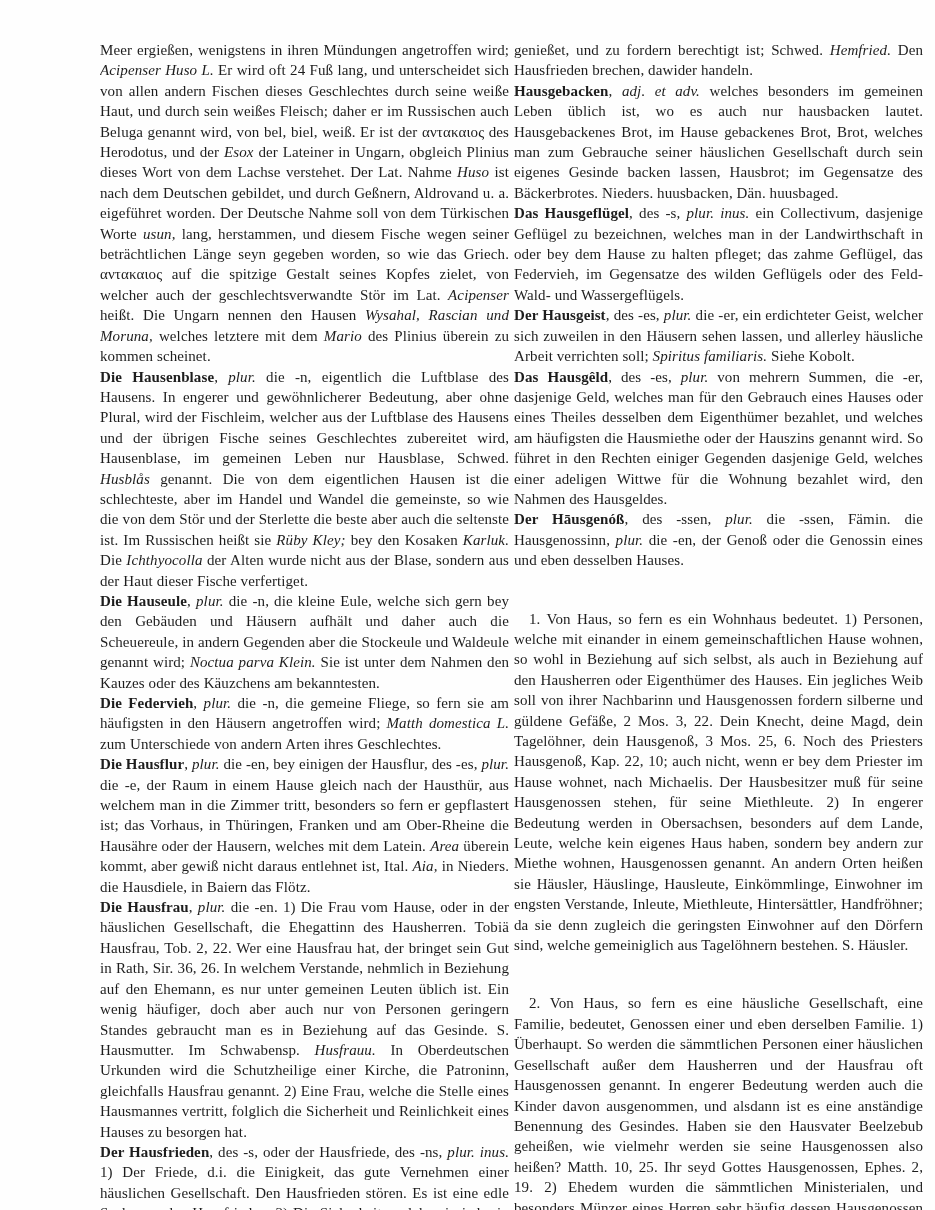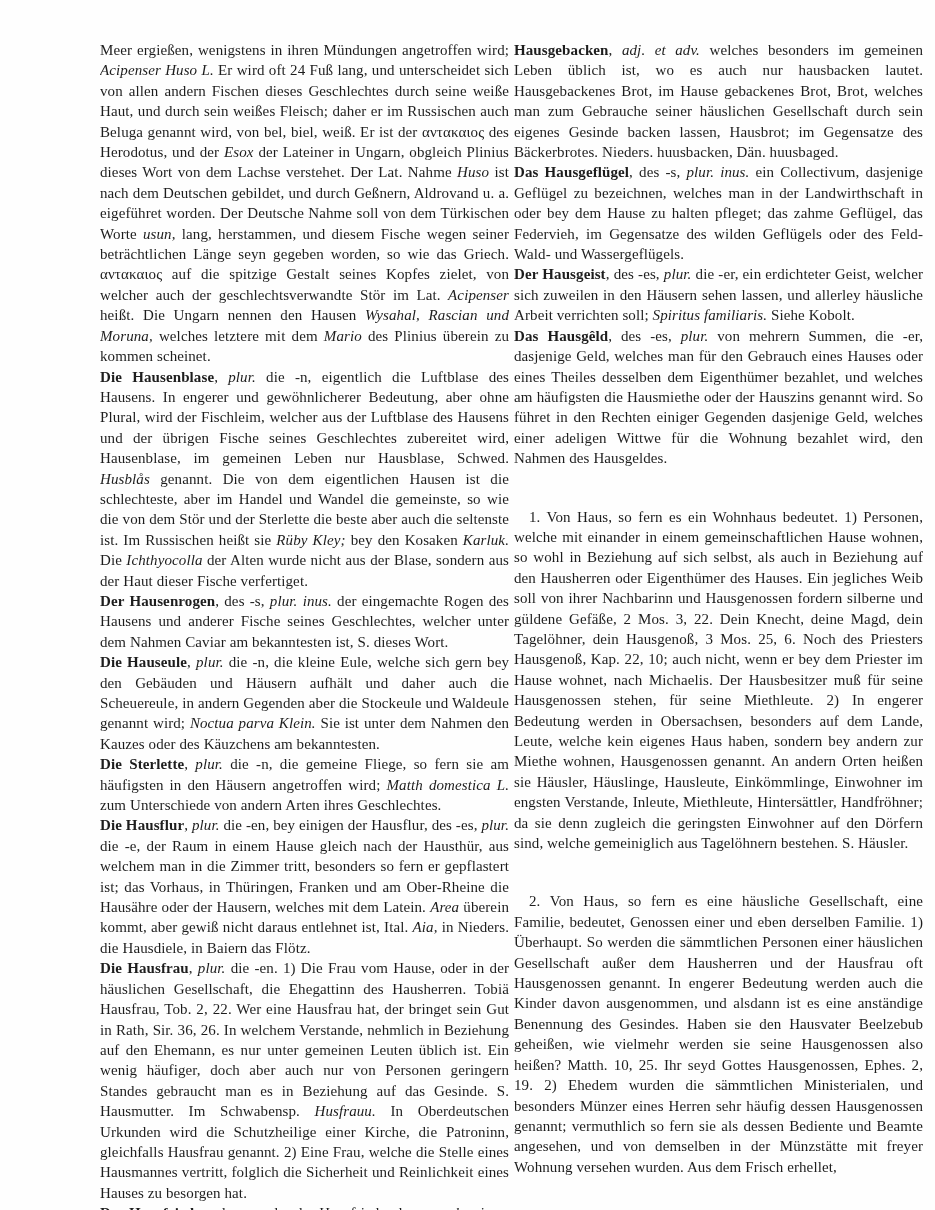--- a/index.html
+++ b/index.html
@@ -43,29 +43,30 @@
     margin-top: 45px;
   }
 </style>
 </head>
 <body>
 
 <div class="page">
   <div class="column left">
       <p class="para"><span class="run-normal">Meer ergießen, wenigstens in ihren Mündungen angetroffen wird; </span><span class="run-italic">Acipenser Huso L.</span><span class="run-normal"> Er wird oft 24 Fuß lang, und unterscheidet sich von allen andern Fischen dieses Geschlechtes durch seine weiße Haut, und durch sein weißes Fleisch; daher er im Russischen auch Beluga genannt wird, von bel, biel, weiß. Er ist der αντακαιος des Herodotus, und der </span><span class="run-italic">Esox</span><span class="run-normal"> der Lateiner in Ungarn, obgleich Plinius dieses Wort von dem Lachse verstehet. Der Lat. Nahme </span><span class="run-italic">Huso</span><span class="run-normal"> ist nach dem Deutschen gebildet, und durch Geßnern, Aldrovand u. a. eigeführet worden. Der Deutsche Nahme soll von dem Türkischen Worte </span><span class="run-italic">usun,</span><span class="run-normal"> lang, herstammen, und diesem Fische wegen seiner beträchtlichen Länge seyn gegeben worden, so wie das Griech. αντακαιος auf die spitzige Gestalt seines Kopfes zielet, von welcher auch der geschlechtsverwandte Stör im Lat. </span><span class="run-italic">Acipenser</span><span class="run-normal"> heißt. Die Ungarn nennen den Hausen </span><span class="run-italic">Wysahal, Rascian und Moruna,</span><span class="run-normal"> welches letztere mit dem </span><span class="run-italic">Mario</span><span class="run-normal"> des Plinius überein zu kommen scheinet.</span></p>
       <p class="para"><span class="run-bold">Die Hausenblase</span><span class="run-normal">, </span><span class="run-italic">plur.</span><span class="run-normal"> die -n, eigentlich die Luftblase des Hausens. In engerer und gewöhnlicherer Bedeutung, aber ohne Plural, wird der Fischleim, welcher aus der Luftblase des Hausens und der übrigen Fische seines Geschlechtes zubereitet wird, Hausenblase, im gemeinen Leben nur Hausblase, Schwed. </span><span class="run-italic">Husblås</span><span class="run-normal"> genannt. Die von dem eigentlichen Hausen ist die schlechteste, aber im Handel und Wandel die gemeinste, so wie die von dem Stör und der Sterlette die beste aber auch die seltenste ist. Im Russischen heißt sie </span><span class="run-italic">Rüby Kley;</span><span class="run-normal"> bey den Kosaken </span><span class="run-italic">Karluk.</span><span class="run-normal"> Die </span><span class="run-italic">Ichthyocolla</span><span class="run-normal"> der Alten wurde nicht aus der Blase, sondern aus der Haut dieser Fische verfertiget.</span></p>
-      <p class="para"><span class="run-bold">Der Hausenrogen</span><span class="run-normal">, des -s, </span><span class="run-italic">plur. inus.</span><span class="run-normal"> der eingemachte Rogen des Hausens und anderer Fische seines Geschlechtes, welcher unter dem Nahmen Caviar am bekanntesten ist, S. dieses Wort.</span></p>
       <p class="para"><span class="run-bold">Die Hauseule</span><span class="run-normal">, </span><span class="run-italic">plur.</span><span class="run-normal"> die -n, die kleine Eule, welche sich gern bey den Gebäuden und Häusern aufhält und daher auch die Scheuereule, in andern Gegenden aber die Stockeule und Waldeule genannt wird; </span><span class="run-italic">Noctua parva Klein.</span><span class="run-normal"> Sie ist unter dem Nahmen den Kauzes oder des Käuzchens am bekanntesten.</span></p>
-      <p class="para"><span class="run-bold">Die Sterlette</span><span class="run-normal">, </span><span class="run-italic">plur.</span><span class="run-normal"> die -n, die gemeine Fliege, so fern sie am häufigsten in den Häusern angetroffen wird; </span><span class="run-italic">Matth domestica L.</span><span class="run-normal"> zum Unterschiede von andern Arten ihres Geschlechtes.</span></p>
+      <p class="para"><span class="run-bold">Die Federvieh</span><span class="run-normal">, </span><span class="run-italic">plur.</span><span class="run-normal"> die -n, die gemeine Fliege, so fern sie am häufigsten in den Häusern angetroffen wird; </span><span class="run-italic">Matth domestica L.</span><span class="run-normal"> zum Unterschiede von andern Arten ihres Geschlechtes.</span></p>
       <p class="para"><span class="run-bold">Die Hausflur</span><span class="run-normal">, </span><span class="run-italic">plur.</span><span class="run-normal"> die -en, bey einigen der Hausflur, des -es, </span><span class="run-italic">plur.</span><span class="run-normal"> die -e, der Raum in einem Hause gleich nach der Hausthür, aus welchem man in die Zimmer tritt, besonders so fern er gepflastert ist; das Vorhaus, in Thüringen, Franken und am Ober-Rheine die Hausähre oder der Hausern, welches mit dem Latein. </span><span class="run-italic">Area</span><span class="run-normal"> überein kommt, aber gewiß nicht daraus entlehnet ist, Ital. </span><span class="run-italic">Aia,</span><span class="run-normal"> in Nieders. die Hausdiele, in Baiern das Flötz.</span></p>
       <p class="para"><span class="run-bold">Die Hausfrau</span><span class="run-normal">, </span><span class="run-italic">plur.</span><span class="run-normal"> die -en. 1) Die Frau vom Hause, oder in der häuslichen Gesellschaft, die Ehegattinn des Hausherren. Tobiä Hausfrau, Tob. 2, 22. Wer eine Hausfrau hat, der bringet sein Gut in Rath, Sir. 36, 26. In welchem Verstande, nehmlich in Beziehung auf den Ehemann, es nur unter gemeinen Leuten üblich ist. Ein wenig häufiger, doch aber auch nur von Personen geringern Standes gebraucht man es in Beziehung auf das Gesinde. S. Hausmutter. Im Schwabensp. </span><span class="run-italic">Husfrauu.</span><span class="run-normal"> In Oberdeutschen Urkunden wird die Schutzheilige einer Kirche, die Patroninn, gleichfalls Hausfrau genannt. 2) Eine Frau, welche die Stelle eines Hausmannes vertritt, folglich die Sicherheit und Reinlichkeit eines Hauses zu besorgen hat.</span></p>
       <p class="para"><span class="run-bold">Der Hausfrieden</span><span class="run-normal">, des -s, oder der Hausfriede, des -ns, </span><span class="run-italic">plur. inus.</span><span class="run-normal"> 1) Der Friede, d.i. die Einigkeit, das gute Vernehmen einer häuslichen Gesellschaft. Den Hausfrieden stören. Es ist eine edle Sache um den Hausfrieden. 2) Die Sicherheit, welche ein jeder in seiner Wohnung vor den Gewaltthätigkeiten anderer</span></p>
     </div>
   <div class="column right">
+      <p class="para"><span class="run-normal">genießet, und zu fordern berechtigt ist; Schwed. </span><span class="run-italic">Hemfried.</span><span class="run-normal"> Den Hausfrieden brechen, dawider handeln.</span></p>
       <p class="para"><span class="run-bold">Hausgebacken</span><span class="run-normal">, </span><span class="run-italic">adj. et adv.</span><span class="run-normal"> welches besonders im gemeinen Leben üblich ist, wo es auch nur hausbacken lautet. Hausgebackenes Brot, im Hause gebackenes Brot, Brot, welches man zum Gebrauche seiner häuslichen Gesellschaft durch sein eigenes Gesinde backen lassen, Hausbrot; im Gegensatze des Bäckerbrotes. Nieders. huusbacken, Dän. huusbaged.</span></p>
       <p class="para"><span class="run-bold">Das Hausgeflügel</span><span class="run-normal">, des -s, </span><span class="run-italic">plur. inus.</span><span class="run-normal"> ein Collectivum, dasjenige Geflügel zu bezeichnen, welches man in der Landwirthschaft in oder bey dem Hause zu halten pfleget; das zahme Geflügel, das Federvieh, im Gegensatze des wilden Geflügels oder des Feld- Wald- und Wassergeflügels.</span></p>
       <p class="para"><span class="run-bold">Der Hausgeist</span><span class="run-normal">, des -es, </span><span class="run-italic">plur.</span><span class="run-normal"> die -er, ein erdichteter Geist, welcher sich zuweilen in den Häusern sehen lassen, und allerley häusliche Arbeit verrichten soll; </span><span class="run-italic">Spiritus familiaris.</span><span class="run-normal"> Siehe Kobolt.</span></p>
       <p class="para"><span class="run-bold">Das Hausgêld</span><span class="run-normal">, des -es, </span><span class="run-italic">plur.</span><span class="run-normal"> von mehrern Summen, die -er, dasjenige Geld, welches man für den Gebrauch eines Hauses oder eines Theiles desselben dem Eigenthümer bezahlet, und welches am häufigsten die Hausmiethe oder der Hauszins genannt wird. So führet in den Rechten einiger Gegenden dasjenige Geld, welches einer adeligen Wittwe für die Wohnung bezahlet wird, den Nahmen des Hausgeldes.</span></p>
+      <p class="para"><span class="run-bold">Der Hāusgenóß</span><span class="run-normal">, des -ssen, </span><span class="run-italic">plur.</span><span class="run-normal"> die -ssen, Fämin. die Hausgenossinn, </span><span class="run-italic">plur.</span><span class="run-normal"> die -en, der Genoß oder die Genossin eines und eben desselben Hauses.</span></p>
       <p class="para indent"><span class="run-normal">1. Von Haus, so fern es ein Wohnhaus bedeutet. 1) Personen, welche mit einander in einem gemeinschaftlichen Hause wohnen, so wohl in Beziehung auf sich selbst, als auch in Beziehung auf den Hausherren oder Eigenthümer des Hauses. Ein jegliches Weib soll von ihrer Nachbarinn und Hausgenossen fordern silberne und güldene Gefäße, 2 Mos. 3, 22. Dein Knecht, deine Magd, dein Tagelöhner, dein Hausgenoß, 3 Mos. 25, 6. Noch des Priesters Hausgenoß, Kap. 22, 10; auch nicht, wenn er bey dem Priester im Hause wohnet, nach Michaelis. Der Hausbesitzer muß für seine Hausgenossen stehen, für seine Miethleute. 2) In engerer Bedeutung werden in Obersachsen, besonders auf dem Lande, Leute, welche kein eigenes Haus haben, sondern bey andern zur Miethe wohnen, Hausgenossen genannt. An andern Orten heißen sie Häusler, Häuslinge, Hausleute, Einkömmlinge, Einwohner im engsten Verstande, Inleute, Miethleute, Hintersättler, Handfröhner; da sie denn zugleich die geringsten Einwohner auf den Dörfern sind, welche gemeiniglich aus Tagelöhnern bestehen. S. Häusler.</span></p>
       <p class="para indent"><span class="run-normal">2. Von Haus, so fern es eine häusliche Gesellschaft, eine Familie, bedeutet, Genossen einer und eben derselben Familie. 1) Überhaupt. So werden die sämmtlichen Personen einer häuslichen Gesellschaft außer dem Hausherren und der Hausfrau oft Hausgenossen genannt. In engerer Bedeutung werden auch die Kinder davon ausgenommen, und alsdann ist es eine anständige Benennung des Gesindes. Haben sie den Hausvater Beelzebub geheißen, wie vielmehr werden sie seine Hausgenossen also heißen? Matth. 10, 25. Ihr seyd Gottes Hausgenossen, Ephes. 2, 19. 2) Ehedem wurden die sämmtlichen Ministerialen, und besonders Münzer eines Herren sehr häufig dessen Hausgenossen genannt; vermuthlich so fern sie als dessen Bediente und Beamte angesehen, und von demselben in der Münzstätte mit freyer Wohnung versehen wurden. Aus dem Frisch erhellet,</span></p>
     </div>
   <div class="page-number">315</div>
 </div>
 
 </body></html>

